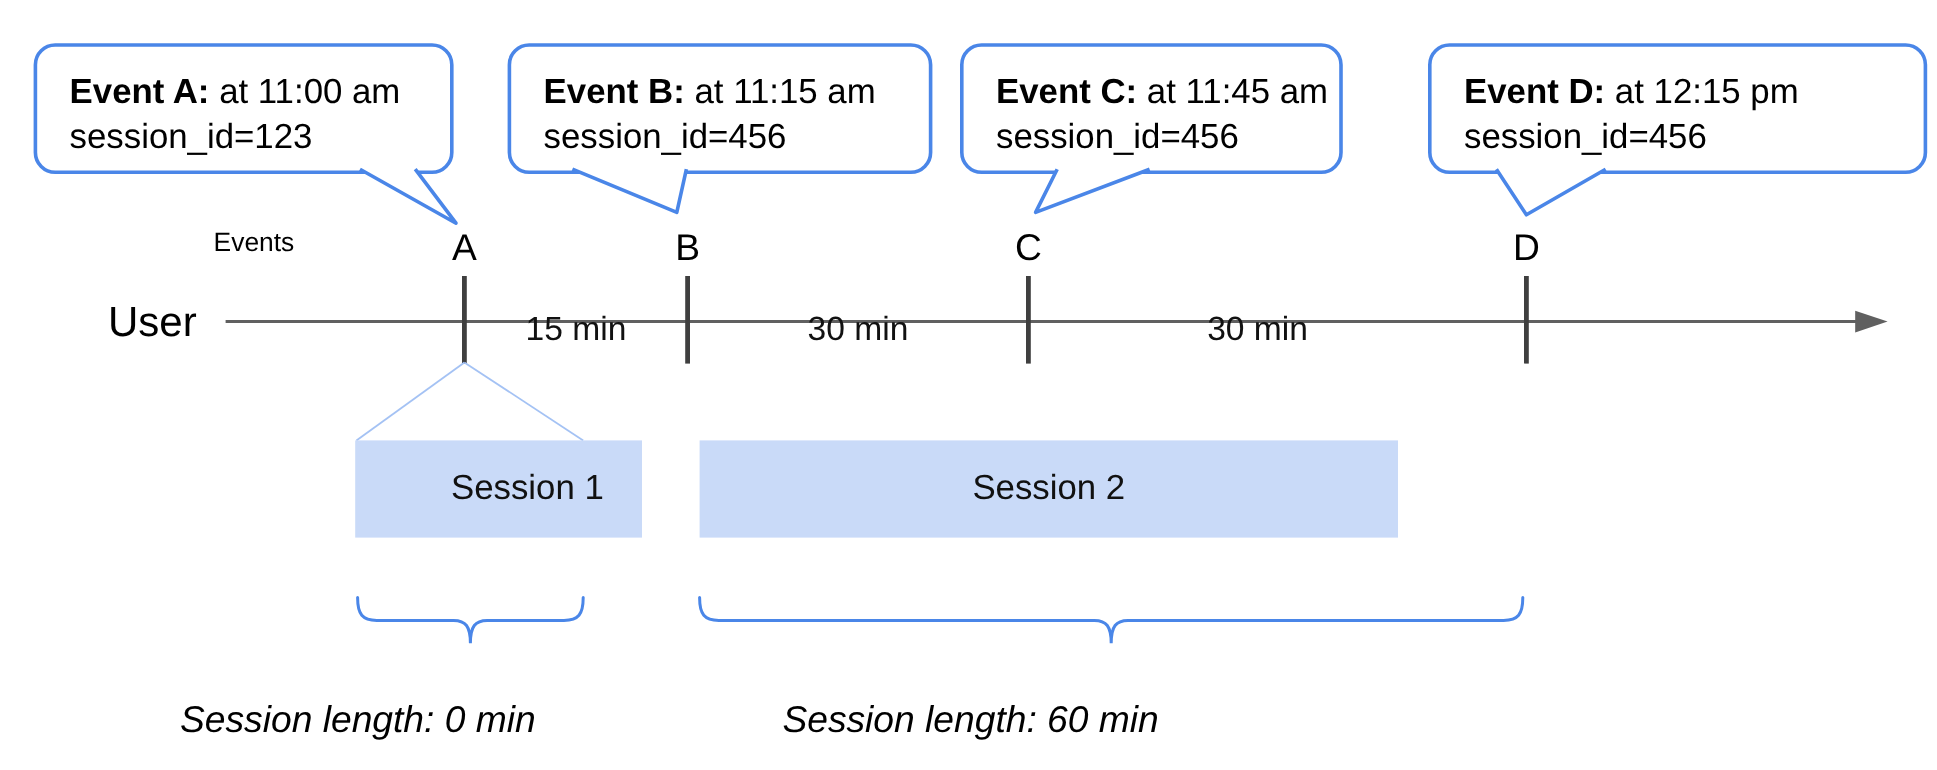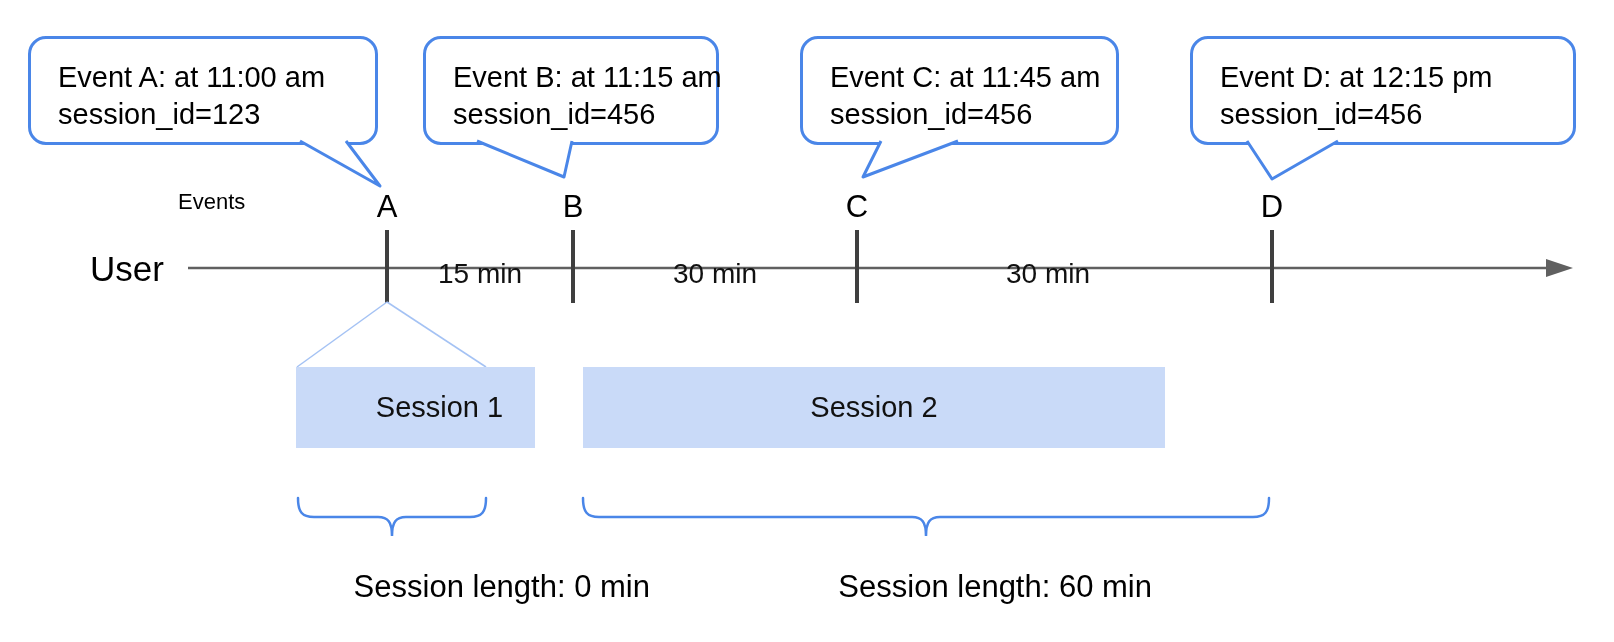--- a/index.html
+++ b/index.html
@@ -10,34 +10,34 @@
   svg.layer { position:absolute; left:0; top:0; width:1614px; height:642px; pointer-events:none; }
   .base  { z-index:0; }
   .over  { z-index:2; }
 
   .callout {
     position:absolute; top:36px; height:109px; box-sizing:border-box;
     background:#ffffff; border:3px solid #4a86e8; border-radius:18px;
     padding:20px 10px 0 27px; font-size:29px; line-height:37px; z-index:1;
     white-space:nowrap;
   }
-  .callout .t { font-weight:normal;margin-top:48px; }
+  .callout .t { font-weight:bold;margin-top:48px; }
 
   .lbl { position:absolute; z-index:3; white-space:nowrap; }
   .events-lbl { left:178px; top:189px; font-size:22px; }
   .user-lbl   { left:90px;  top:249px; font-size:35px; }
 
   .marker { position:absolute; top:189px; width:60px; text-align:center; font-size:31px; z-index:3; }
   .interval { position:absolute; top:215px; width:160px; text-align:center; font-size:28px; color:#111; z-index:3;margin-top:43px; }
 
   .session-box {
     position:absolute; top:367px; height:81px; background:#c9daf8; z-index:1;
     display:flex; align-items:center; justify-content:center; font-size:29px; color:#111;
   }
-  .length-lbl { position:absolute; top:569px; width:500px; text-align:right; font-size:31px; z-index:3; }
+  .length-lbl { position:absolute; top:582px; width:500px; text-align:left; font-size:31px; z-index:3;font-style:italic; }
 </style>
 </head>
 <body>
 
 <div class="canvas">
 
   <svg class="layer base" viewBox="0 0 1614 642">
     <line x1="188" y1="268" x2="1548" y2="268" stroke="#606060" stroke-width="2.5"></line>
     <polygon points="1546,259 1573,268 1546,277" fill="#606060"></polygon>
     <line x1="387" y1="230" x2="387" y2="303" stroke="#3f3f3f" stroke-width="4"></line>
@@ -46,31 +46,31 @@
     <line x1="1272" y1="230" x2="1272" y2="303" stroke="#3f3f3f" stroke-width="4"></line>
     <line x1="387" y1="302" x2="297" y2="367" stroke="#a4c2f4" stroke-width="1.5"></line>
     <line x1="387" y1="302" x2="486" y2="367" stroke="#a4c2f4" stroke-width="1.5"></line>
   </svg>
 
   <div class="callout" style="left:28px;  width:350px;">
     <span class="t">Event A:</span>
     <span>at 11:00 am</span><br>
     <span>session_id=123</span>
   </div>
-  <div class="callout" style="left:423px; width:296px;">
+  <div class="callout" style="left:423px; width:354px;">
     <span class="t">Event B:</span>
     <span>at 11:15 am</span><br>
     <span>session_id=456</span>
   </div>
   <div class="callout" style="left:800px; width:319px;">
     <span class="t">Event C:</span>
     <span>at 11:45 am</span><br>
     <span>session_id=456</span>
   </div>
-  <div class="callout" style="left:1190px; width:386px;">
+  <div class="callout" style="left:1190px; width:416px;">
     <span class="t">Event D:</span>
     <span>at 12:15 pm</span><br>
     <span>session_id=456</span>
   </div>
 
   <div class="session-box" style="left:296px; width:191px;padding-left:48px;">
     <span>Session 1</span>
   </div>
   <div class="session-box" style="left:583px; width:582px;">
     <span>Session 2</span>

